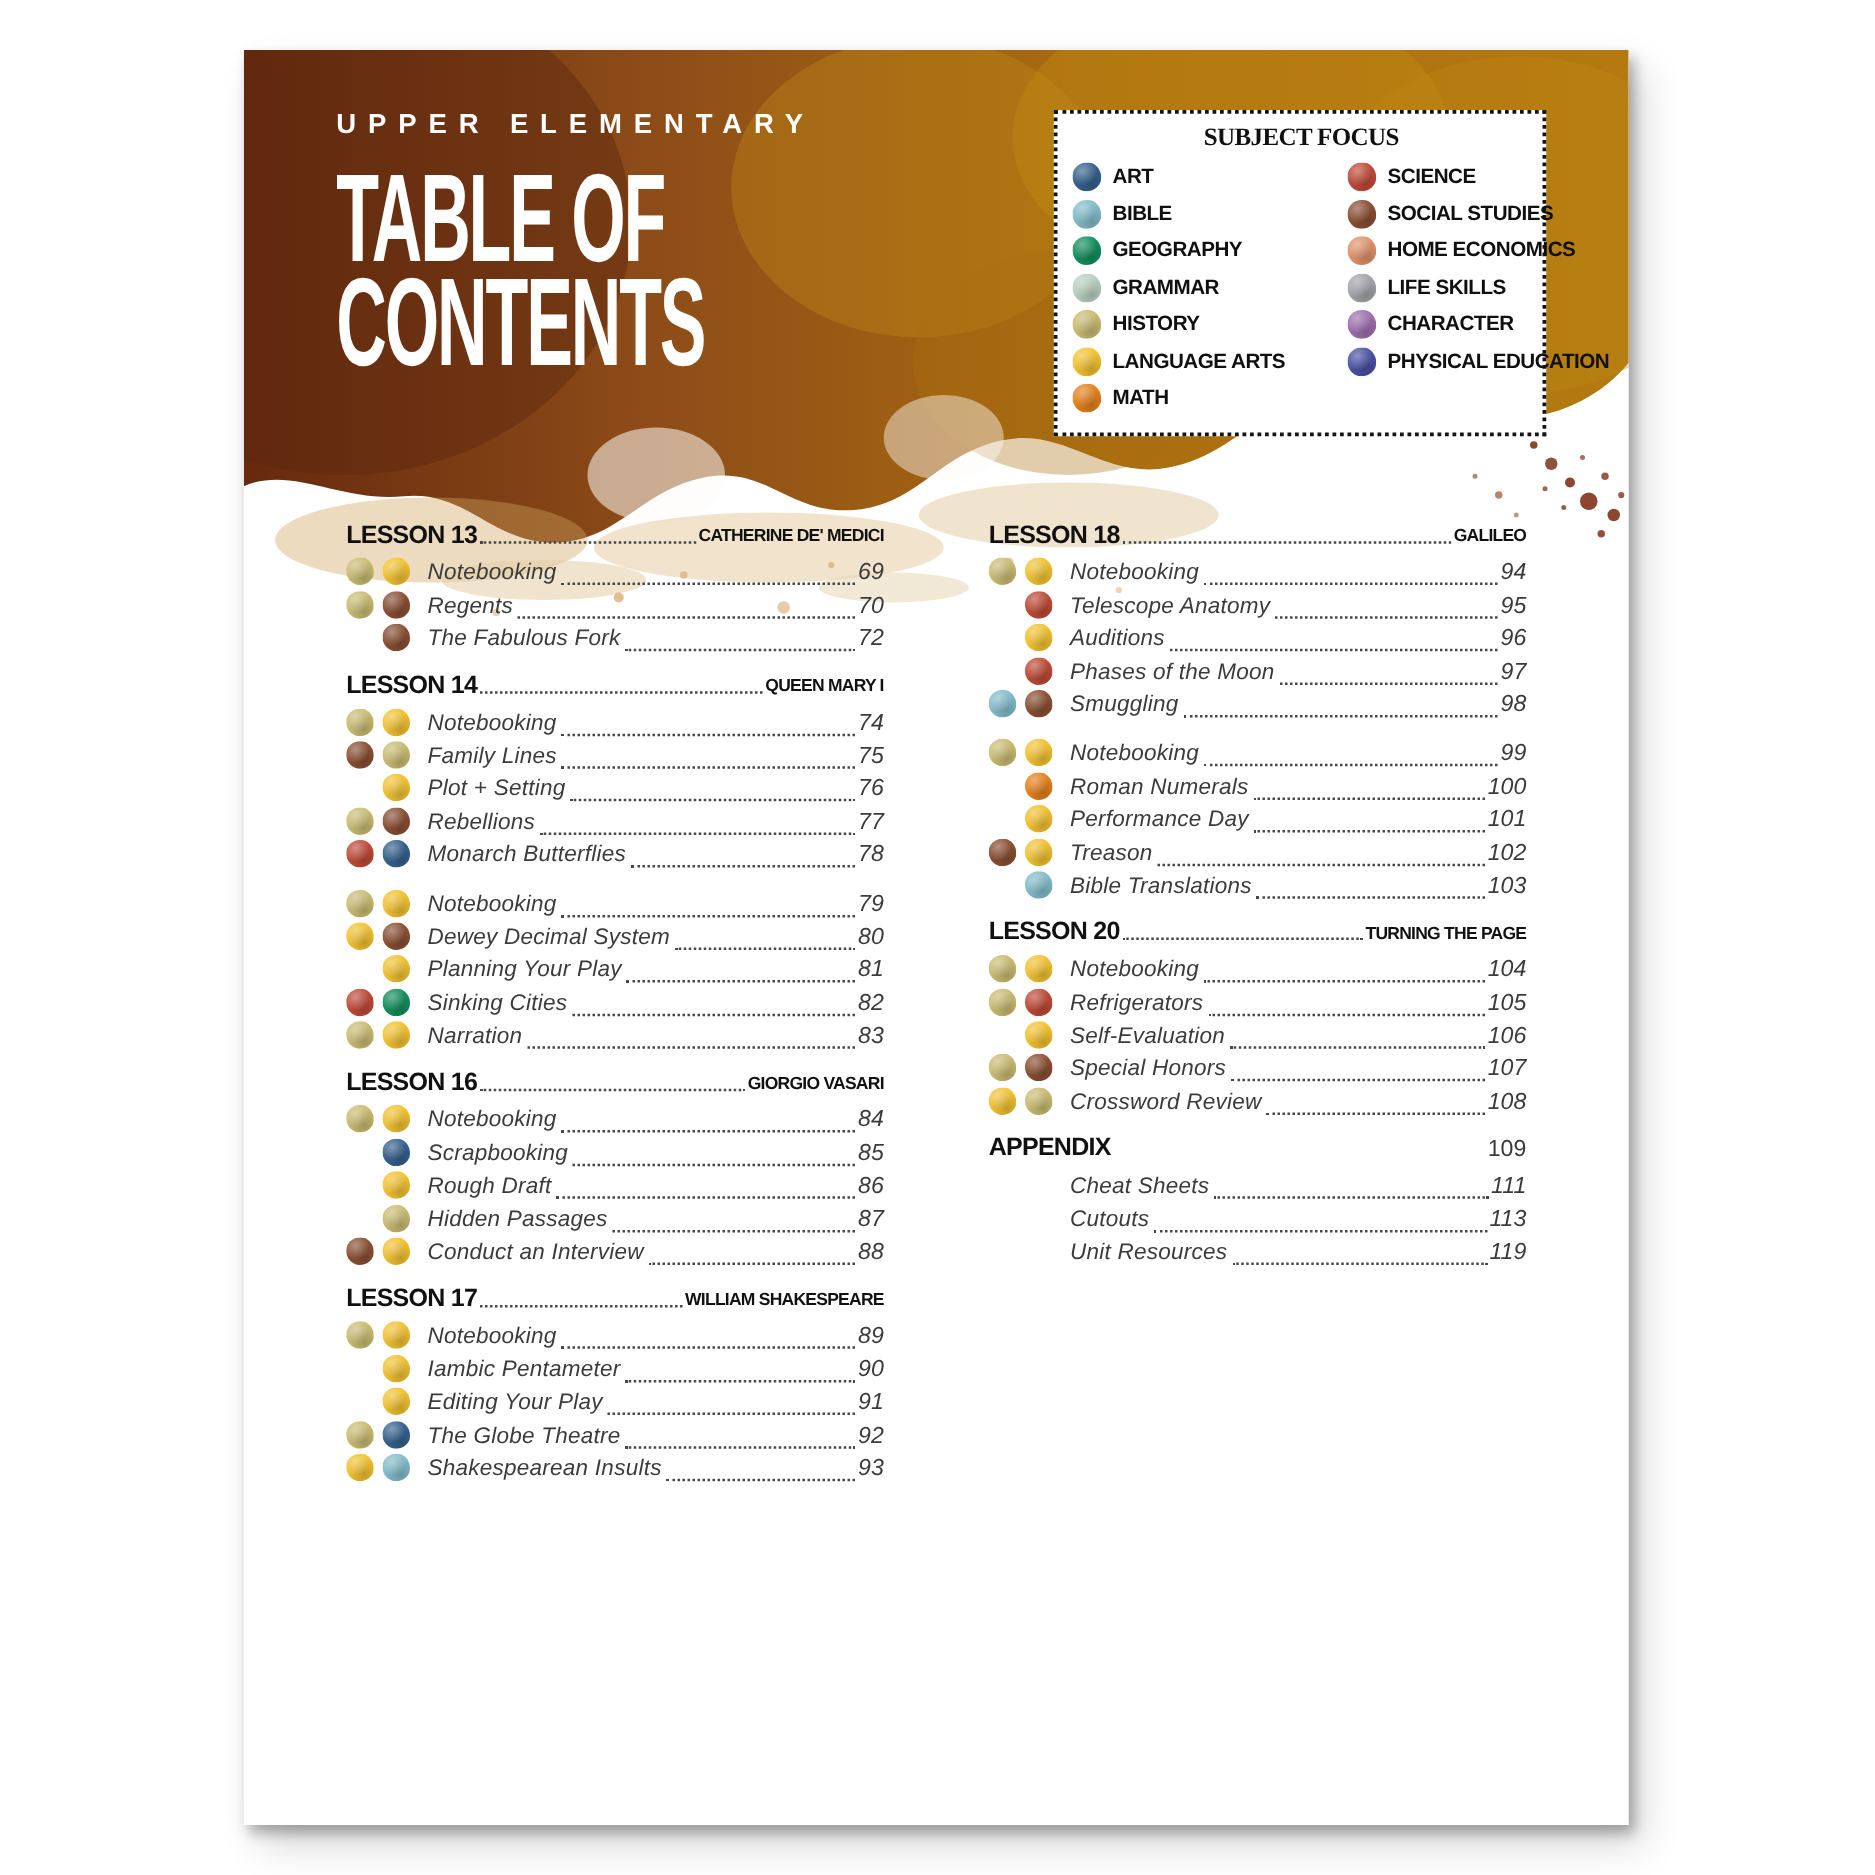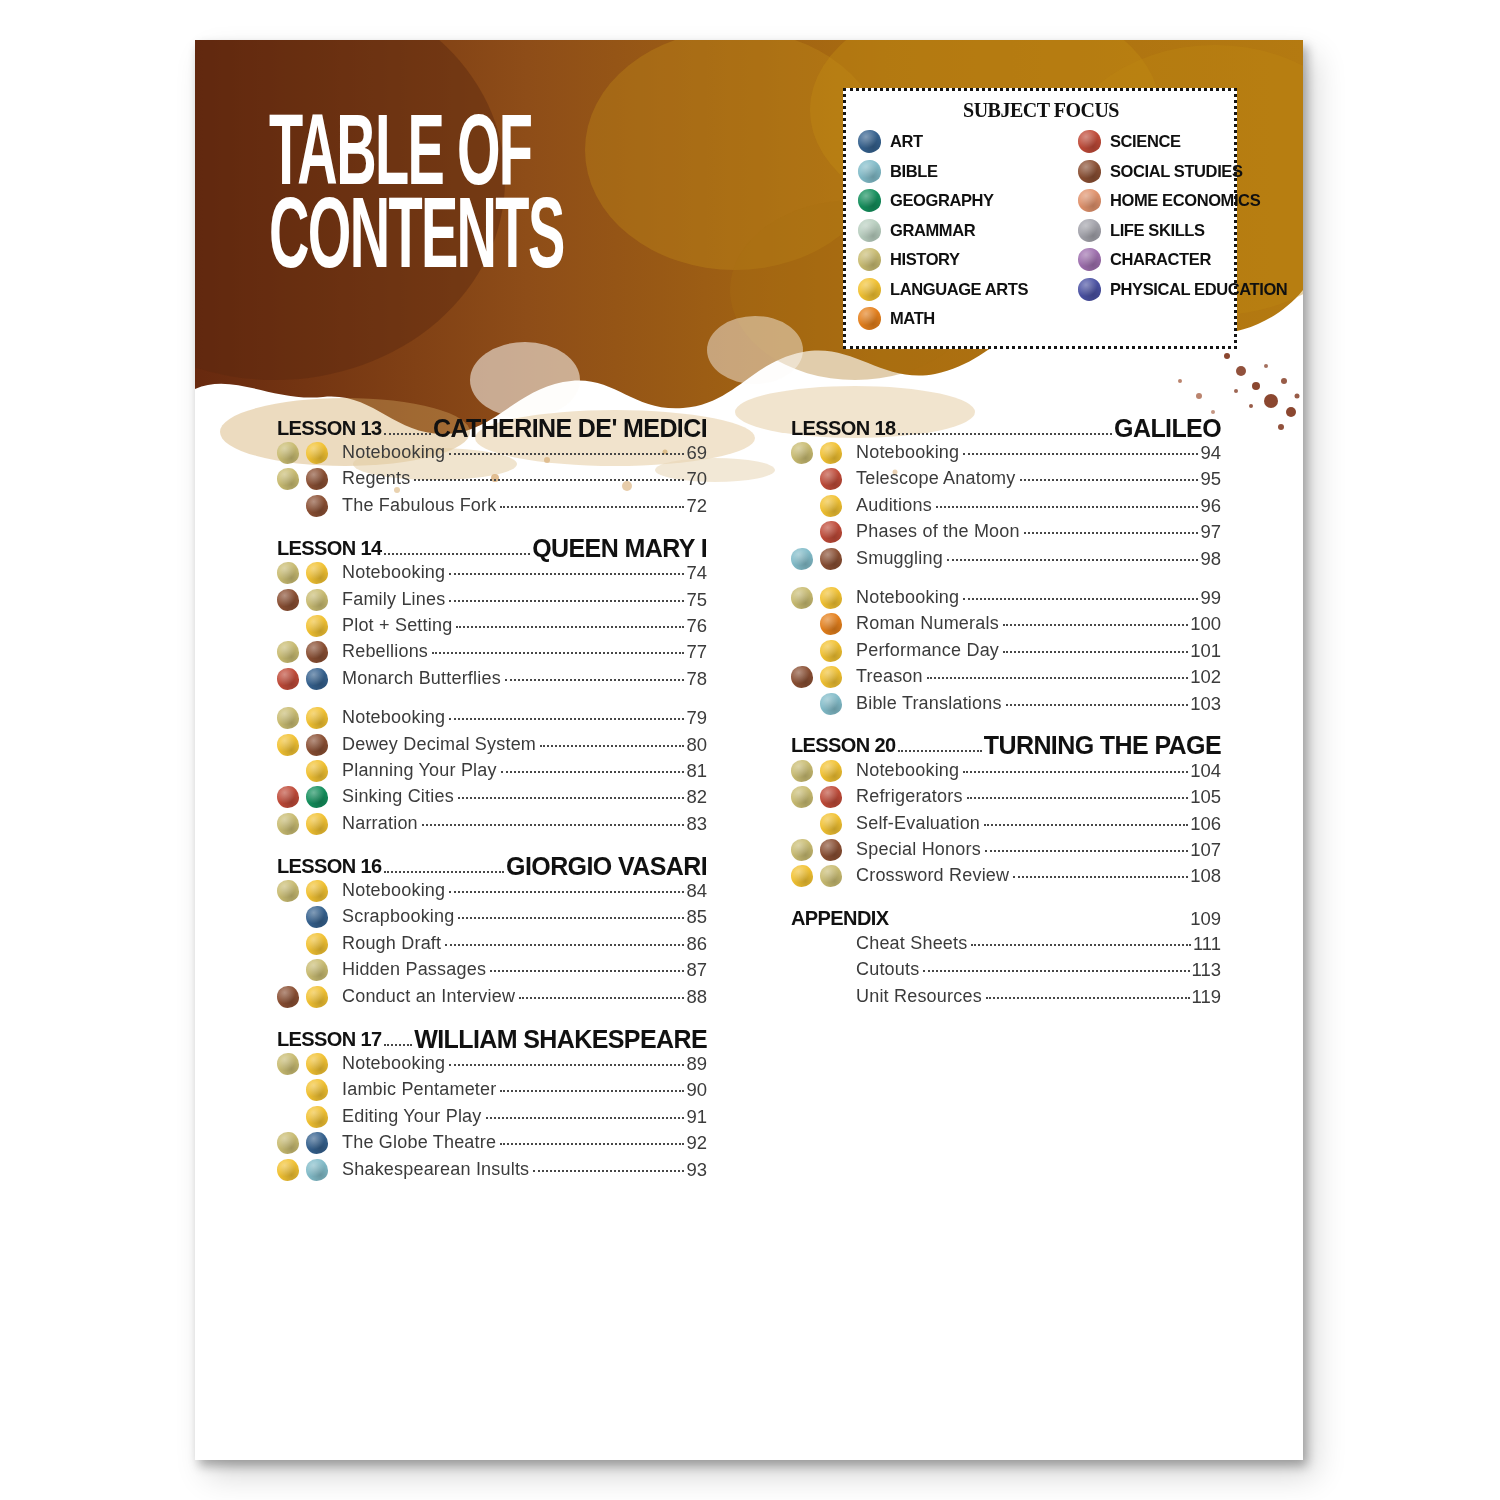--- a/index.html
+++ b/index.html
@@ -37,22 +37,22 @@
   .dot{
     display:inline-block;width:22px;height:22px;
     border-radius:50% 47% 52% 49% / 48% 53% 47% 52%;
   }
   
   .toc{position:absolute;left:82px;top:352px;width:944px;display:flex;gap:84px;z-index:3;}
   .toc-col{flex:1;min-width:0;margin-top:22px;}
   .section{margin-bottom:13px;}
   .sec-head{display:flex;align-items:center;height:28px;color:#111111;}
   .sec-label{font-size:20px;font-weight:700;letter-spacing:-.6px;white-space:nowrap;}
-  .sec-topic{font-size:25px;font-weight:700;letter-spacing:-.6px;white-space:nowrap;}
-  .row{display:flex;align-items:flex-start;height:26.4px;}
+  .sec-topic{font-size:14px;font-weight:700;letter-spacing:-.6px;white-space:nowrap;}
+  .row{display:flex;align-items:flex-end;height:26.4px;font-style:italic;}
   .dot-slot{width:23px;margin-right:6px;flex:none;display:flex;align-items:center;}
   .row-label{font-size:18px;color:#3b3b3b;white-space:nowrap;margin-left:7px;margin-right:2px;letter-spacing:.2px;}
   .leader{flex:1 1 auto;min-width:10px;border-bottom:2px dotted #474747;height:11px;margin:0 2px;}
   .row-page{font-size:18.5px;color:#3b3b3b;white-space:nowrap;}
   .appendix-head .sec-label{font-size:20px;}
   .appendix-spacer{flex:1;}
 </style>
 </head>
 <body>
 
@@ -110,20 +110,21 @@
         <circle cx="1086" cy="387" r="3" fill="#7e331a" opacity=".85"></circle>
         <circle cx="1102" cy="356" r="2.5" fill="#7e331a" opacity=".8"></circle>
         <circle cx="985" cy="341" r="2" fill="#9c5030" opacity=".7"></circle>
         <circle cx="1004" cy="356" r="3" fill="#9c5030" opacity=".7"></circle>
         <circle cx="1018" cy="372" r="2" fill="#9c5030" opacity=".6"></circle>
       </g>
     </svg>
   </div>
 
   <div class="title-block">
+    <div class="eyebrow">UPPER ELEMENTARY</div>
     <div class="big-title">
       <div class="big-line">TABLE OF</div>
       <div class="big-line">CONTENTS</div>
     </div>
   </div>
 
   <div class="legend">
     <div class="legend-title">SUBJECT FOCUS</div>
     <div class="legend-grid">
       <div class="legend-col1" id="legend-col1">

